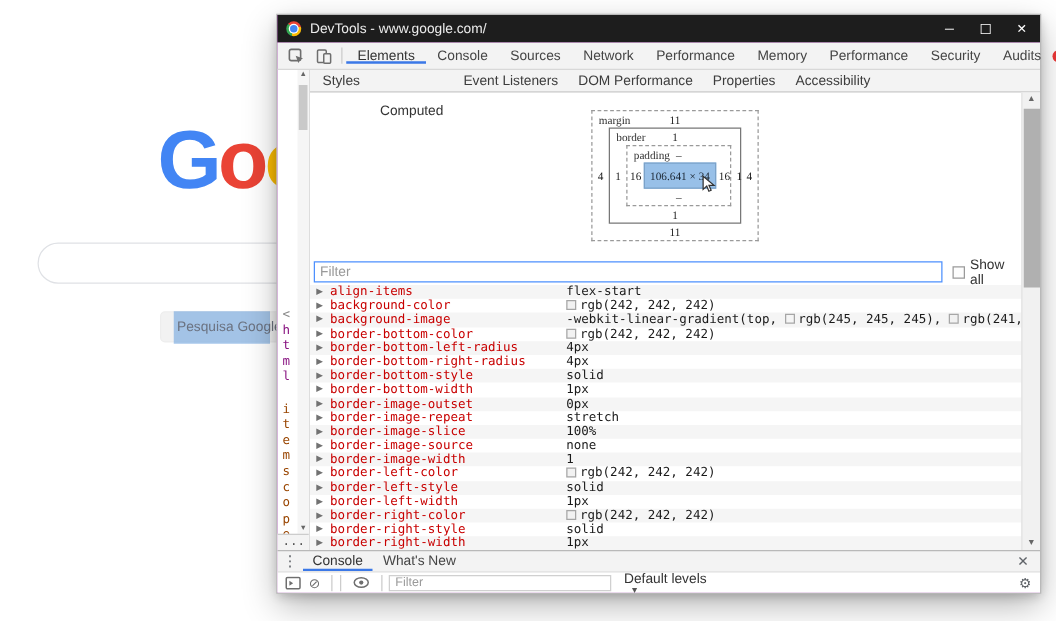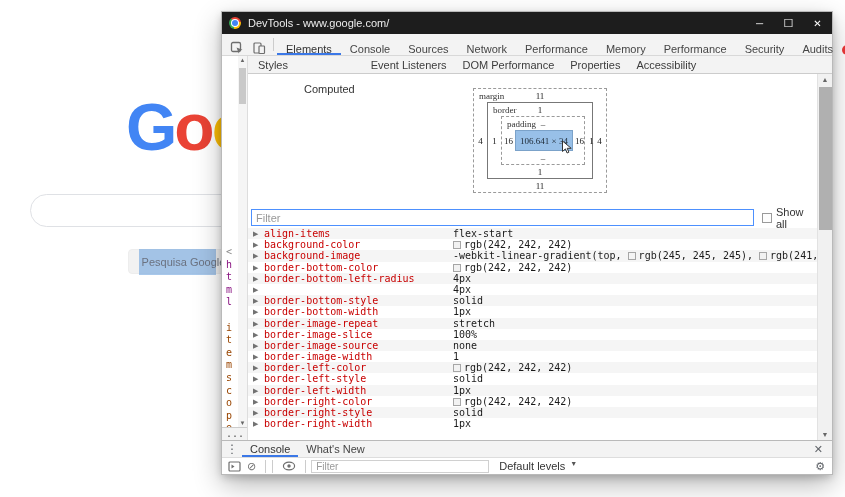--- a/index.html
+++ b/index.html
@@ -23,21 +23,21 @@
   .titlebar{height:22px;background:#1d1d1d;display:flex;align-items:center;color:#ececec;font-size:11px;padding-left:7px;}
   .chrome-ic{width:12px;height:12px;border-radius:50%;margin-right:7px;flex:none;
     background:conic-gradient(from -45deg,#ea4335 0 120deg,#fbbc05 120deg 240deg,#34a853 240deg 360deg);position:relative;}
   .chrome-ic::after{content:"";position:absolute;left:3px;top:3px;width:6px;height:6px;border-radius:50%;
     background:#4285f4;box-shadow:0 0 0 1px #fff;}
   .win-controls{margin-left:auto;display:flex;height:100%;}
   .win-btn{width:29px;height:100%;display:flex;align-items:center;justify-content:center;font-size:10px;color:#fff;cursor:default;}
   .win-btn.max{font-size:11px;}
 
   
-  .tabbar{height:22px;background:#f3f3f3;border-bottom:1px solid #d8d8d8;display:flex;align-items:flex-end;font-size:11px;color:#454545;padding-left:4px;}
+  .tabbar{height:22px;background:#f3f3f3;border-bottom:1px solid #d8d8d8;display:flex;align-items:center;font-size:11px;color:#454545;padding-left:4px;}
   .tb-ic{width:22px;display:flex;align-items:center;justify-content:center;flex:none;}
   .vsep{width:1px;height:13px;background:#ccc;align-self:center;margin:0 3px;flex:none;}
   .tab{display:flex;align-items:center;padding:0 9px;cursor:default;}
   .tab.sel{color:#333;box-shadow:inset 0 -2px 0 #3b78e7;}
   .tab-right{margin-left:auto;display:flex;align-items:center;padding-right:6px;}
   .err-badge{display:flex;align-items:center;}
   .err-dot{width:10px;height:10px;border-radius:50%;background:#df3434;color:#fff;font-size:7px;line-height:10px;text-align:center;margin-right:3px;}
 
   
   .main{position:absolute;top:44px;left:0;width:610px;height:384px;display:flex;}
@@ -100,21 +100,21 @@
   .dtab.sel{box-shadow:inset 0 -2px 0 #3b78e7;color:#333;}
   .dclose{margin-left:auto;display:flex;align-items:center;padding:0 9px;color:#5f6368;font-size:11px;}
   .ctoolbar{height:17px;border-top:1px solid #ddd;display:flex;align-items:center;font-size:11px;color:#333;background:#fff;padding-left:6px;}
   .cic{color:#6e6e6e;display:flex;align-items:center;justify-content:center;flex:none;}
   .clear-ic{font-size:11px;margin:0 6px;}
   .ctx-dd{width:166px;display:flex;align-items:center;justify-content:space-between;padding:0 6px;flex:none;}
   .dd-arrow{font-size:7px;color:#555;}
   .cfilter{width:178px;height:13px;border:1px solid #d0d0d0;font-size:10px;padding:0 4px;outline:none;margin:0 2px;flex:none;
     font-family:"Liberation Sans",sans-serif;color:#333;}
   .cfilter::placeholder{color:#9a9a9a;}
-  .levels{display:flex;margin-left:8px;color:#333;}
+  .levels{display:flex;margin-left:8px;color:#333;flex-direction:column;}
   .levels .dd-arrow{margin-left:5px;}
   .gear{margin-left:auto;margin-right:7px;color:#5f6368;font-size:11px;}
 </style>
 </head>
 <body>
 
 <div class="page">
   <div class="glogo"><span style="color: rgb(66, 133, 244);">G</span><span style="color: rgb(234, 67, 53);">o</span><span style="color: rgb(251, 188, 5);">o</span><span style="color: rgb(66, 133, 244);">g</span><span style="color: rgb(52, 168, 83);">l</span><span style="color: rgb(234, 67, 53);">e</span></div>
   <div class="gsearch"></div>
   <div class="gbtn">
@@ -262,23 +262,24 @@
         <div class="chk"></div>
         <span class="showall">Show all</span>
       </div>
 
       <div class="props">
           <div class="prow"><span class="arr">▶</span><span class="pname">align-items</span><span class="pval">flex-start</span></div>
           <div class="prow"><span class="arr">▶</span><span class="pname">background-color</span><span class="pval"><span class="swatch" style="background: rgb(242, 242, 242);"></span>rgb(242, 242, 242)</span></div>
           <div class="prow"><span class="arr">▶</span><span class="pname">background-image</span><span class="pval">-webkit-linear-gradient(top, <span class="swatch" style="background: rgb(245, 245, 245);"></span>rgb(245, 245, 245), <span class="swatch" style="background: rgb(241, 241, 241);"></span>rgb(241, 241, 241))</span></div>
           <div class="prow"><span class="arr">▶</span><span class="pname">border-bottom-color</span><span class="pval"><span class="swatch" style="background: rgb(242, 242, 242);"></span>rgb(242, 242, 242)</span></div>
           <div class="prow"><span class="arr">▶</span><span class="pname">border-bottom-left-radius</span><span class="pval">4px</span></div>
-          <div class="prow"><span class="arr">▶</span><span class="pval">4px</span></div>
+          <div class="prow"><span class="arr">▶</span><span class="pname">border-bottom-right-radius</span><span class="pval">4px</span></div>
           <div class="prow"><span class="arr">▶</span><span class="pname">border-bottom-style</span><span class="pval">solid</span></div>
           <div class="prow"><span class="arr">▶</span><span class="pname">border-bottom-width</span><span class="pval">1px</span></div>
+          <div class="prow"><span class="arr">▶</span><span class="pname">border-image-outset</span><span class="pval">0px</span></div>
           <div class="prow"><span class="arr">▶</span><span class="pname">border-image-repeat</span><span class="pval">stretch</span></div>
           <div class="prow"><span class="arr">▶</span><span class="pname">border-image-slice</span><span class="pval">100%</span></div>
           <div class="prow"><span class="arr">▶</span><span class="pname">border-image-source</span><span class="pval">none</span></div>
           <div class="prow"><span class="arr">▶</span><span class="pname">border-image-width</span><span class="pval">1</span></div>
           <div class="prow"><span class="arr">▶</span><span class="pname">border-left-color</span><span class="pval"><span class="swatch" style="background: rgb(242, 242, 242);"></span>rgb(242, 242, 242)</span></div>
           <div class="prow"><span class="arr">▶</span><span class="pname">border-left-style</span><span class="pval">solid</span></div>
           <div class="prow"><span class="arr">▶</span><span class="pname">border-left-width</span><span class="pval">1px</span></div>
           <div class="prow"><span class="arr">▶</span><span class="pname">border-right-color</span><span class="pval"><span class="swatch" style="background: rgb(242, 242, 242);"></span>rgb(242, 242, 242)</span></div>
           <div class="prow"><span class="arr">▶</span><span class="pname">border-right-style</span><span class="pval">solid</span></div>
           <div class="prow"><span class="arr">▶</span><span class="pname">border-right-width</span><span class="pval">1px</span></div>

